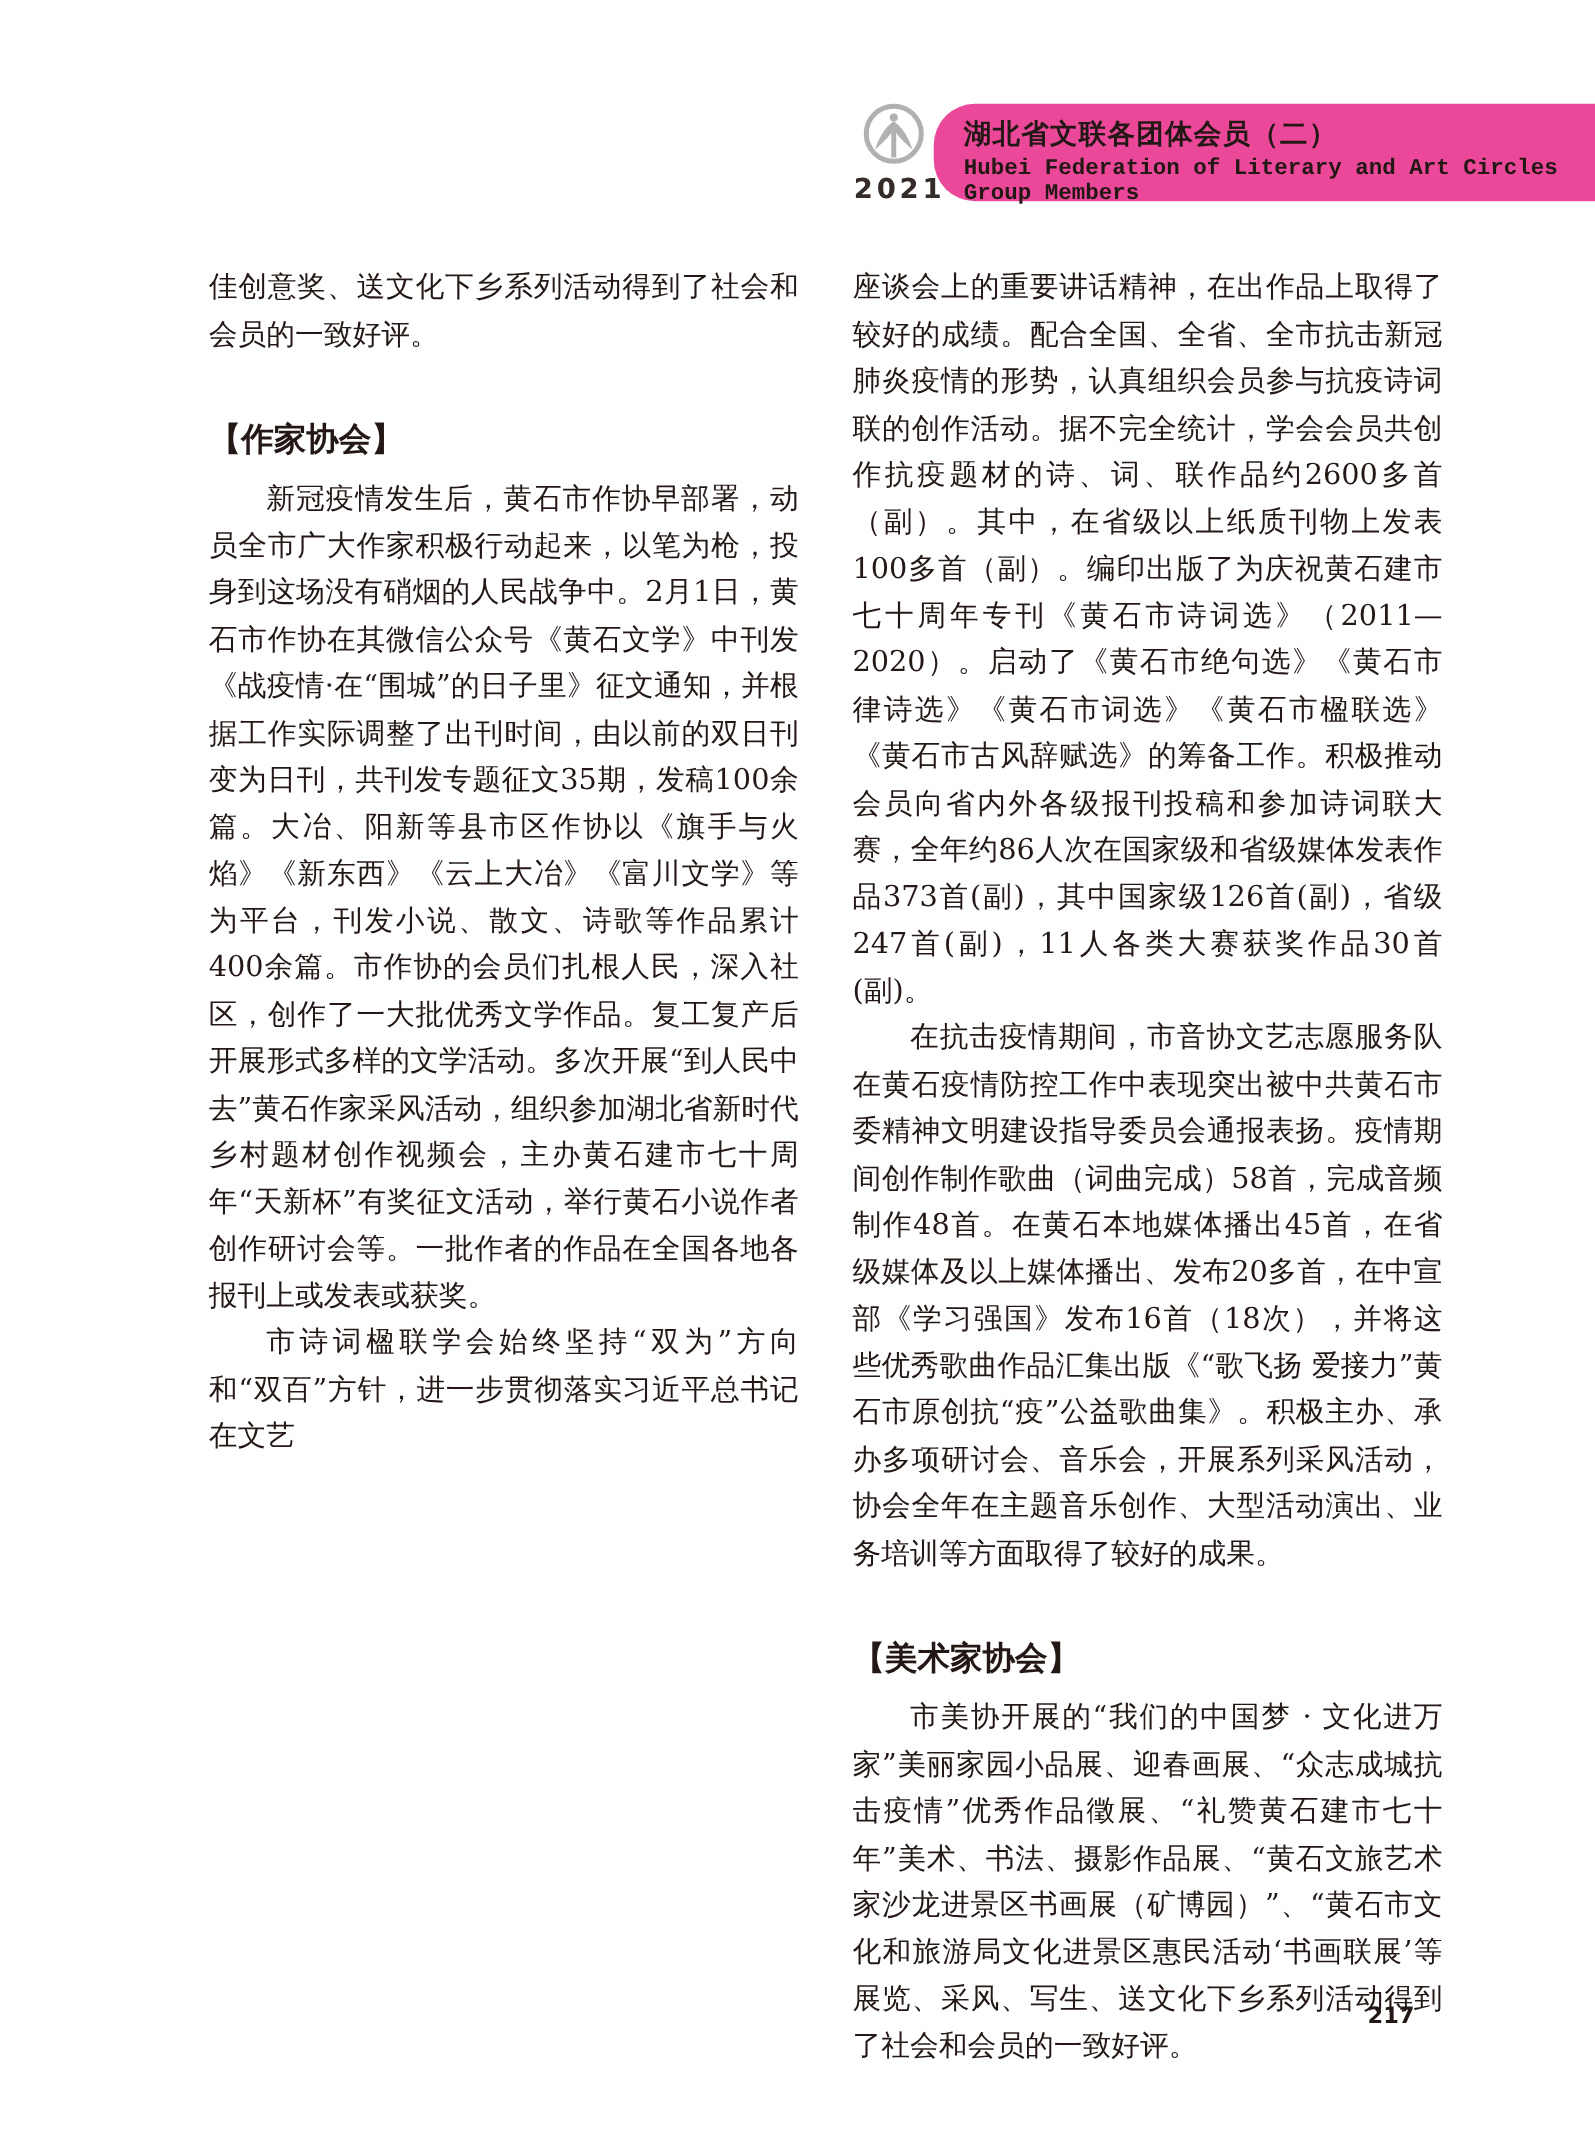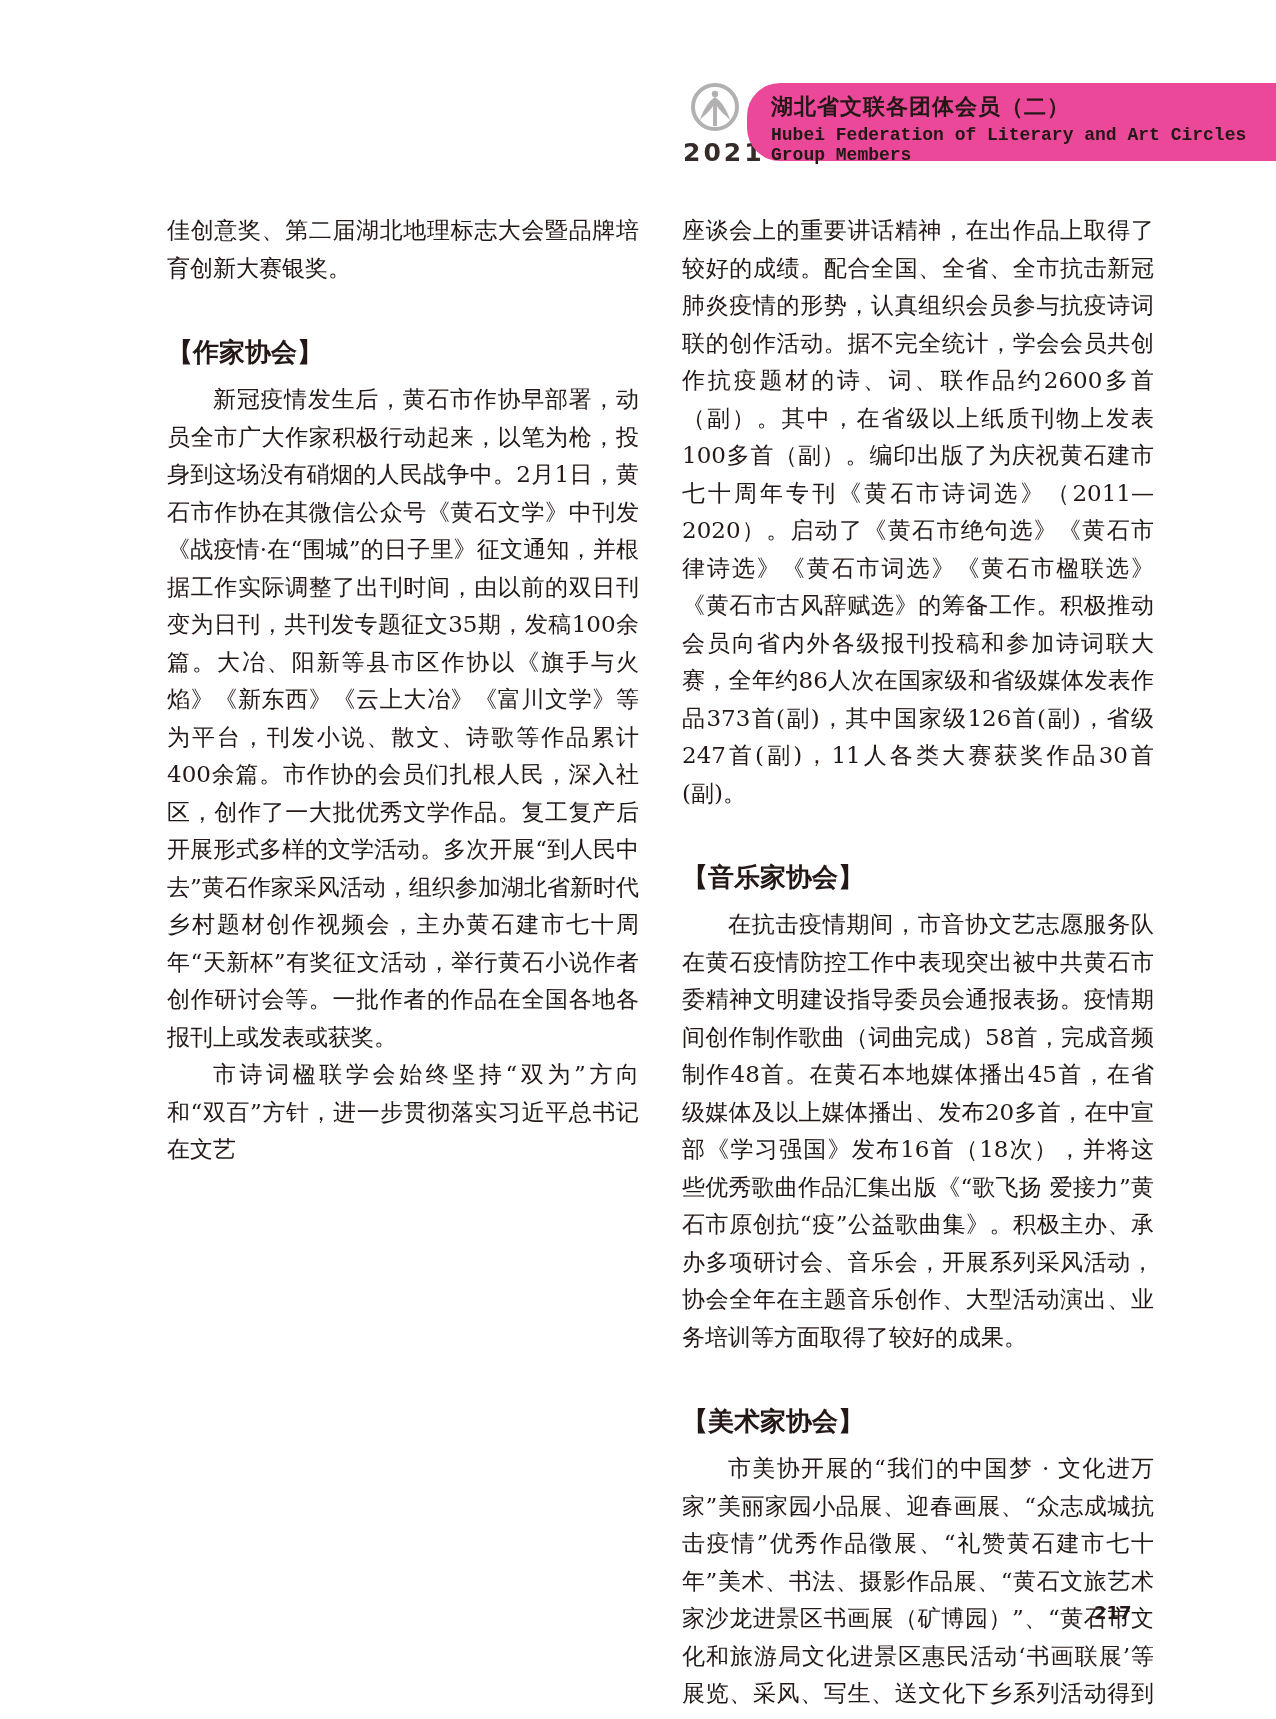--- a/index.html
+++ b/index.html
@@ -15,21 +15,21 @@
   
   .logo-block {
     position:absolute;
     left:683px; top:82px;
     width:64px;
     text-align:center;
   }
   .logo-year {
     font-family:"DejaVu Sans", sans-serif;
     font-weight:bold;
-    font-size:25px;
+    font-size:22px;
     letter-spacing:3px;
     color:#352b28;
     margin-top:2px;
   }
   .header-banner {
     position:absolute;
     left:747px; top:83px;
     width:529px; height:78px;
     background:#ec4899;
     border-radius:33px 0 0 33px;
@@ -114,33 +114,32 @@
     </svg>
     <div class="logo-year">2021</div>
   </div>
 
   <div class="header-banner">
     <div class="banner-title-cn">湖北省文联各团体会员（二）</div>
     <div class="banner-title-en">Hubei Federation of Literary and Art Circles Group Members</div>
   </div>
 
   <div class="col col-left">
-    <p class="body">佳创意奖、第二届湖北地理标志大会暨品牌培育创新大赛银奖。</p>
+    <p class="body">佳创意奖、送文化下乡系列活动得到了社会和会员的一致好评。</p>
 
 
     <h2 class="section-head">【作家协会】</h2>
     <p class="body indent">新冠疫情发生后，黄石市作协早部署，动员全市广大作家积极行动起来，以笔为枪，投身到这场没有硝烟的人民战争中。2月1日，黄石市作协在其微信公众号《黄石文学》中刊发《战疫情·在“围城”的日子里》征文通知，并根据工作实际调整了出刊时间，由以前的双日刊变为日刊，共刊发专题征文35期，发稿100余篇。大冶、阳新等县市区作协以《旗手与火焰》《新东西》《云上大冶》《富川文学》等为平台，刊发小说、散文、诗歌等作品累计400余篇。市作协的会员们扎根人民，深入社区，创作了一大批优秀文学作品。复工复产后开展形式多样的文学活动。多次开展“到人民中去”黄石作家采风活动，组织参加湖北省新时代乡村题材创作视频会，主办黄石建市七十周年“天新杯”有奖征文活动，举行黄石小说作者创作研讨会等。一批作者的作品在全国各地各报刊上或发表或获奖。</p>
 
     <p class="body indent">市诗词楹联学会始终坚持“双为”方向和“双百”方针，进一步贯彻落实习近平总书记在文艺</p>
   </div>
 
   <div class="col col-right">
     <p class="body">座谈会上的重要讲话精神，在出作品上取得了较好的成绩。配合全国、全省、全市抗击新冠肺炎疫情的形势，认真组织会员参与抗疫诗词联的创作活动。据不完全统计，学会会员共创作抗疫题材的诗、词、联作品约2600多首（副）。其中，在省级以上纸质刊物上发表100多首（副）。编印出版了为庆祝黄石建市七十周年专刊《黄石市诗词选》（2011—2020）。启动了《黄石市绝句选》《黄石市律诗选》《黄石市词选》《黄石市楹联选》《黄石市古风辞赋选》的筹备工作。积极推动会员向省内外各级报刊投稿和参加诗词联大赛，全年约86人次在国家级和省级媒体发表作品373首(副)，其中国家级126首(副)，省级247首(副)，11人各类大赛获奖作品30首(副)。</p>
 
-    <h2 class="section-head">【音乐家协会】</h2>
     <p class="body indent">在抗击疫情期间，市音协文艺志愿服务队在黄石疫情防控工作中表现突出被中共黄石市委精神文明建设指导委员会通报表扬。疫情期间创作制作歌曲（词曲完成）58首，完成音频制作48首。在黄石本地媒体播出45首，在省级媒体及以上媒体播出、发布20多首，在中宣部《学习强国》发布16首（18次），并将这些优秀歌曲作品汇集出版《“歌飞扬 爱接力”黄石市原创抗“疫”公益歌曲集》。积极主办、承办多项研讨会、音乐会，开展系列采风活动，协会全年在主题音乐创作、大型活动演出、业务培训等方面取得了较好的成果。</p>
 
     <h2 class="section-head">【美术家协会】</h2>
     <p class="body indent">市美协开展的“我们的中国梦 · 文化进万家”美丽家园小品展、迎春画展、“众志成城抗击疫情”优秀作品徵展、“礼赞黄石建市七十年”美术、书法、摄影作品展、“黄石文旅艺术家沙龙进景区书画展（矿博园）”、“黄石市文化和旅游局文化进景区惠民活动‘书画联展’等展览、采风、写生、送文化下乡系列活动得到了社会和会员的一致好评。</p>
   </div>
 
   <div class="page-number">217</div>
 
 </div>
 

